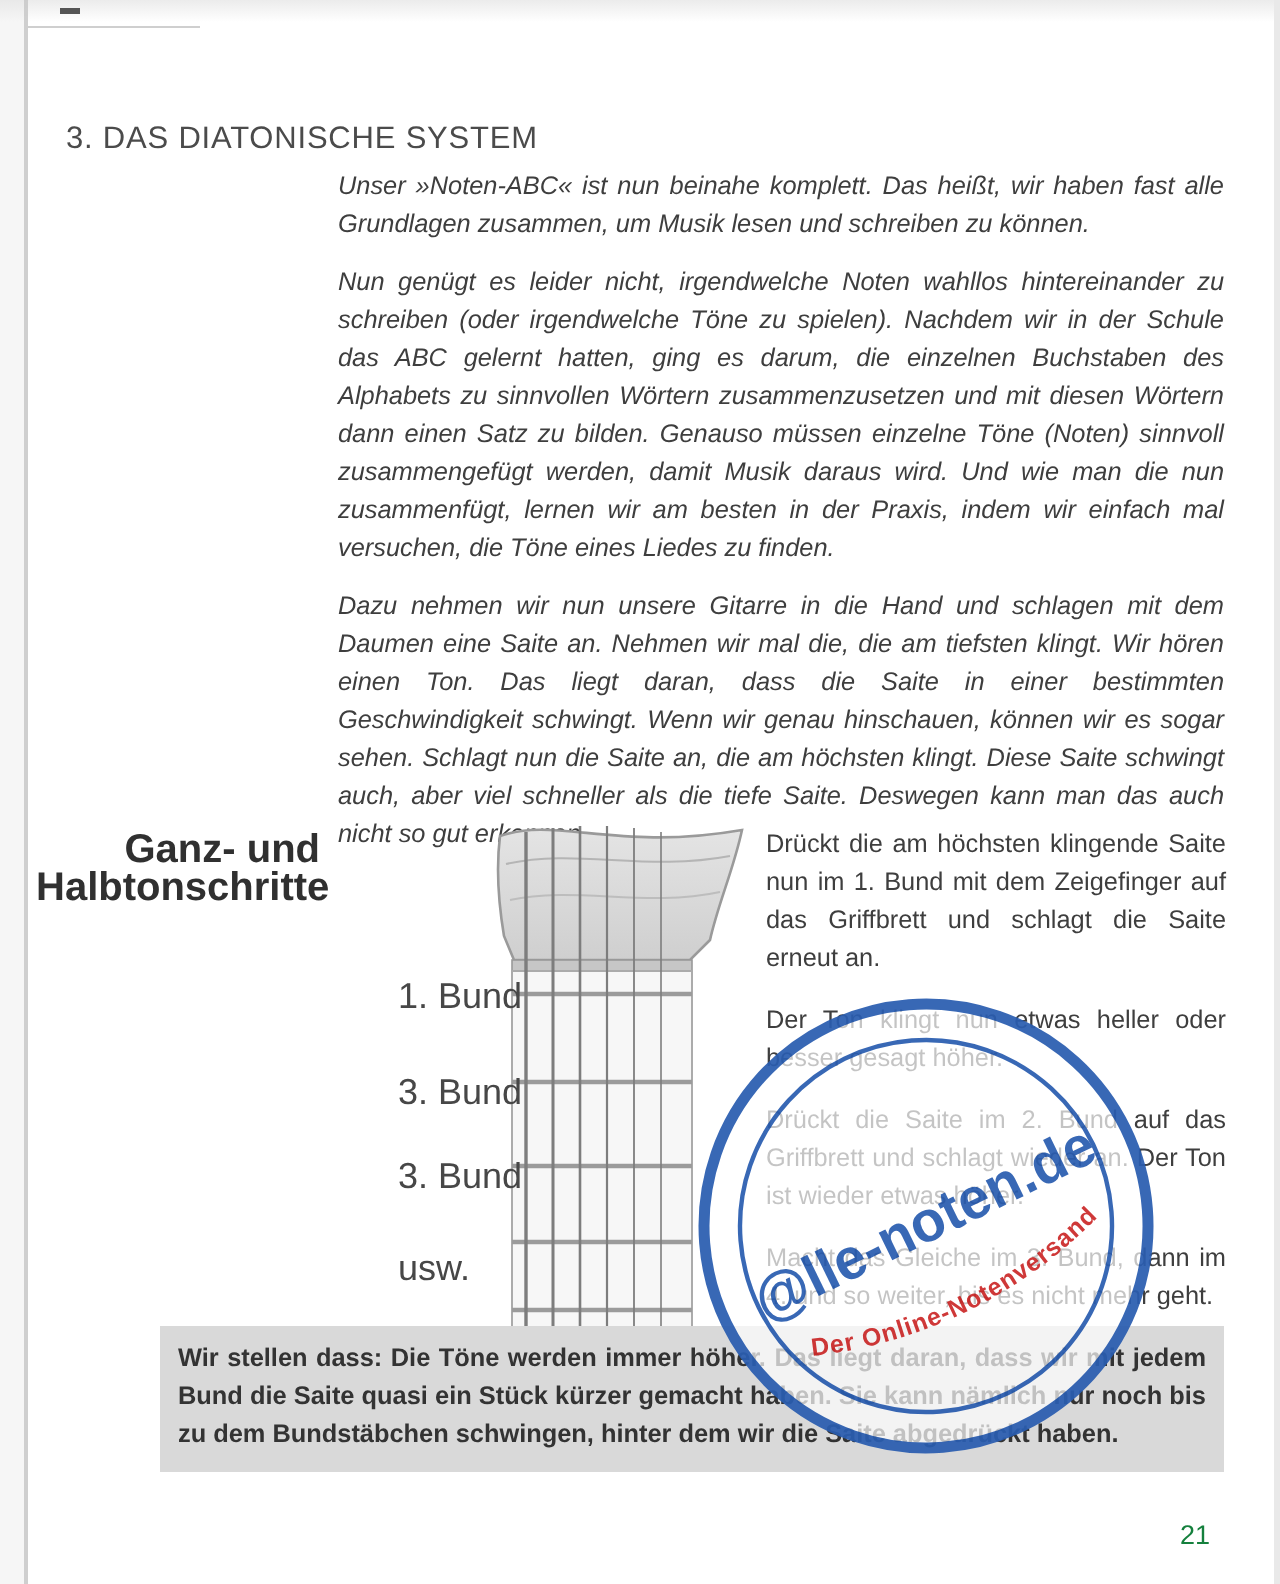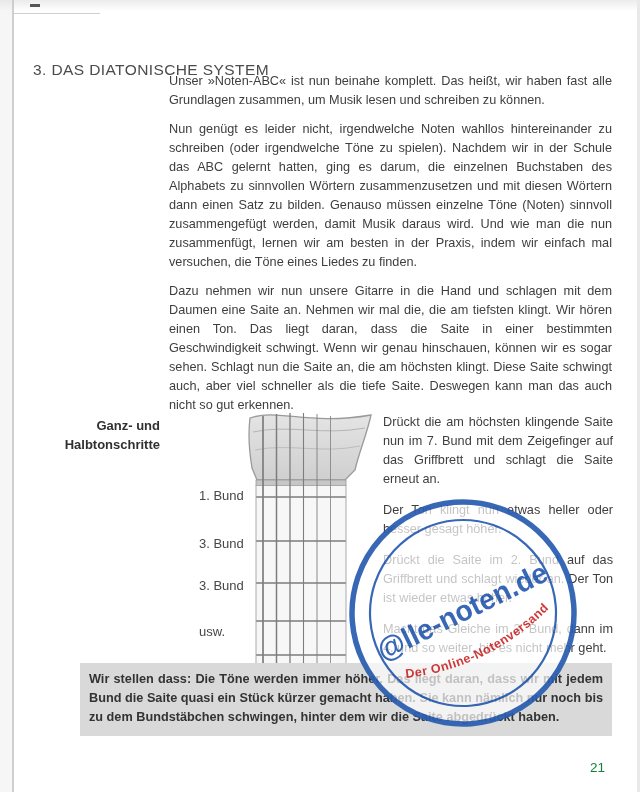--- a/index.html
+++ b/index.html
@@ -15,29 +15,29 @@
     background:linear-gradient(#e3e3e3, rgba(255,255,255,0)); opacity:.7; }
   .scan-left-strip { position:absolute; top:0; left:0; width:12px; height:100%; background:#f6f6f6; }
   .scan-left-line { position:absolute; top:0; left:12px; width:2px; height:100%; background:#c7c7c7; opacity:.85; }
   .scan-right-line { position:absolute; top:0; right:0; width:3px; height:100%; background:#e9e9e9; }
   .scan-top-line { position:absolute; top:13px; left:14px; width:86px; height:1px; background:#cfcfcf; }
   .corner-mark { position:absolute; top:4px; left:30px; width:10px; height:3px; background:#555; }
 
   .title { position:absolute; left:33px; top:37px; font-size:15.5px; font-weight:400;
     letter-spacing:.4px; color:#4b4b4b;margin-top:24px; }
 
-  .intro { position:absolute; left:169px; top:72px; width:443px; z-index:1; }
+  .intro { position:absolute; left:169px; top:84px; width:443px; z-index:1;font-style:italic; }
   .intro p { font-size:12.7px; line-height:19px; text-align:justify; color:#3e3e3e; margin-bottom:10px; }
 
   .section-heading { position:absolute; left:18px; top:416px; width:142px; text-align:right;
-    font-weight:700; font-size:13px; line-height:19px; color:#303030; }
+    font-weight:700; font-size:20px; line-height:19px; color:#303030; }
 
   .neck-svg { position:absolute; left:193px; top:410px; z-index:1; }
 
-  .fret-label { position:absolute; left:199px; font-size:13px; color:#474747; z-index:2; }
+  .fret-label { position:absolute; left:199px; font-size:18px; color:#474747; z-index:2; }
   .fl1 { top:488px; } .fl2 { top:536px; } .fl3 { top:578px; } .fl4 { top:624px; }
 
   .right-col { position:absolute; left:383px; top:413px; width:230px; z-index:1; }
   .right-col p { font-size:12.7px; line-height:19px; text-align:justify; color:#3e3e3e; margin-bottom:12px; }
 
   .summary-box { position:absolute; left:80px; top:663px; width:532px; z-index:2;
     background:#d9d9d9; padding:7px 9px 9px 9px; font-size:12.7px; line-height:19px;
     font-weight:700; color:#333; text-align:justify; }
 
   .watermark { position:absolute; left:346px; top:496px; z-index:5; }
@@ -99,21 +99,21 @@
       <line x1="137.5" y1="6" x2="137.5" y2="259" stroke-width="0.8"></line>
     </g>
   </svg>
 
   <div class="fret-label fl1">1. Bund</div>
   <div class="fret-label fl2">3. Bund</div>
   <div class="fret-label fl3">3. Bund</div>
   <div class="fret-label fl4">usw.</div>
 
   <div class="right-col">
-    <p>Drückt die am höchsten klingende Saite nun im 7. Bund mit dem Zeigefinger auf das Griffbrett und schlagt die Saite erneut an.</p>
+    <p>Drückt die am höchsten klingende Saite nun im 1. Bund mit dem Zeigefinger auf das Griffbrett und schlagt die Saite erneut an.</p>
     <p>Der Ton klingt nun etwas heller oder besser gesagt höher.</p>
     <p>Drückt die Saite im 2. Bund auf das Griffbrett und schlagt wieder an. Der Ton ist wieder etwas höher.</p>
     <p>Macht das Gleiche im 3. Bund, dann im 4. und so weiter, bis es nicht mehr geht.</p>
   </div>
 
   <div class="summary-box">
     <span>Wir stellen dass:</span>
     <span>Die Töne werden immer höher. Das liegt daran, dass wir mit jedem Bund die Saite quasi ein Stück kürzer gemacht haben. Sie kann nämlich nur noch bis zu dem Bundstäbchen schwingen, hinter dem wir die Saite abgedrückt haben.</span>
   </div>
 

